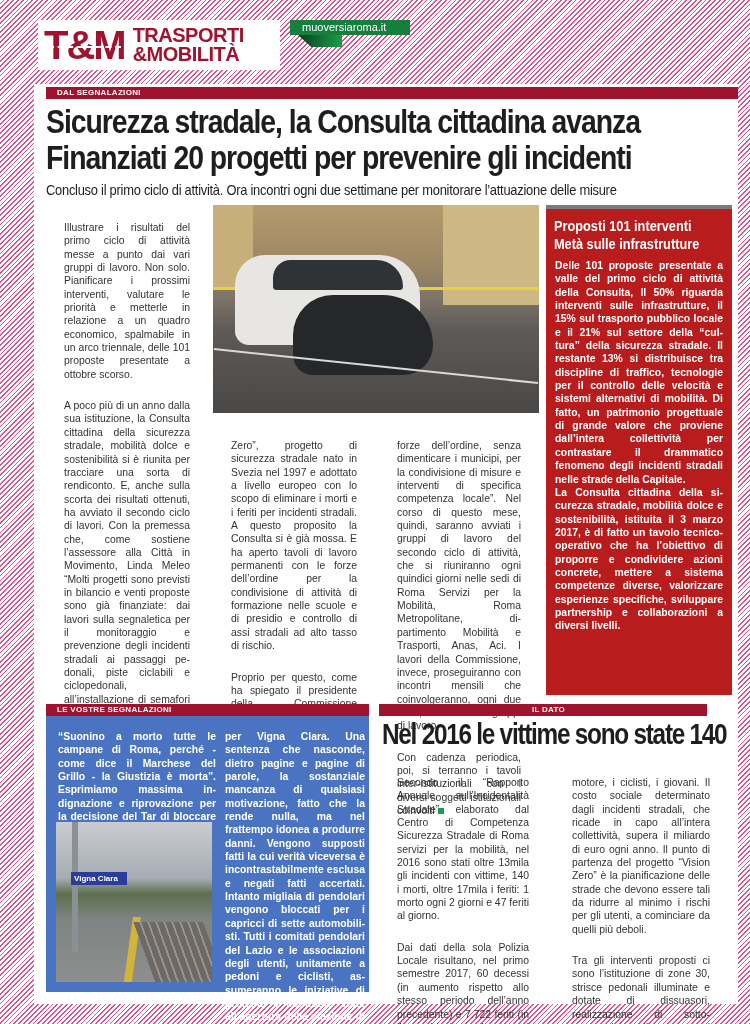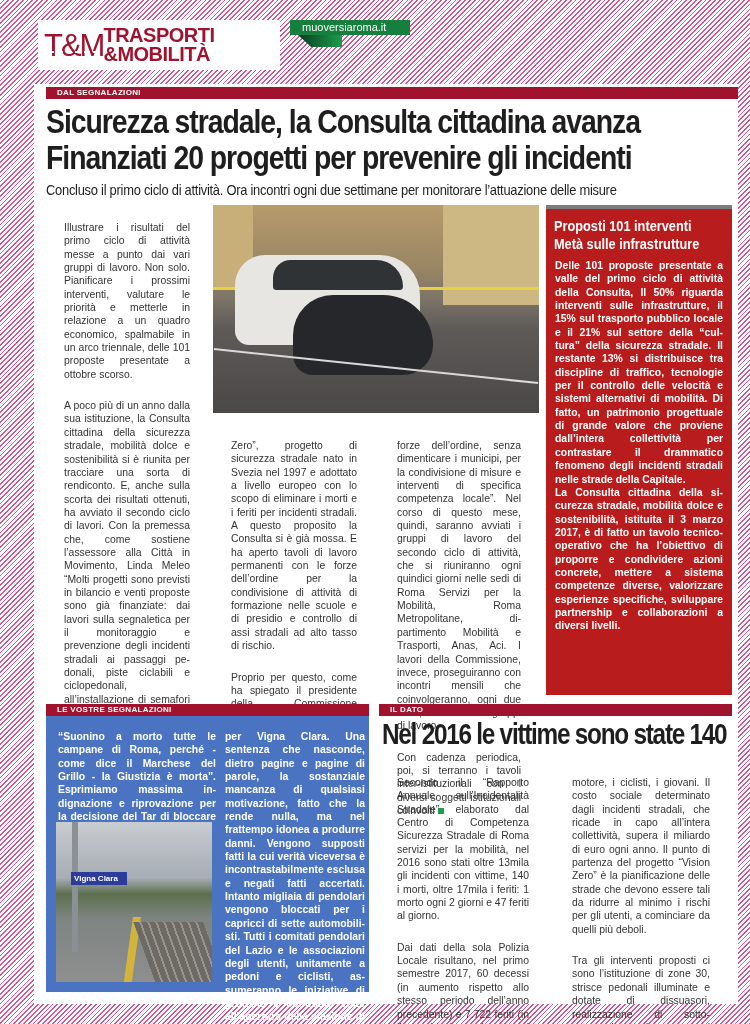--- a/index.html
+++ b/index.html
@@ -8,31 +8,31 @@
     position: relative;
     font-family: "Liberation Sans", sans-serif;
     background-color: #fdf3f8;
     background-image: repeating-linear-gradient(135deg, #ffffff 0px, #ffffff 2.2px, #d9558f 2.2px, #d9558f 3.4px);
   }
   .logo-box {
     position: absolute; left: 38px; top: 20px; width: 242px; height: 50px;
     background: #fff; display: flex; align-items: center; padding-left: 6px;
   }
   .logo-tm {
-    font-family: "Liberation Sans", sans-serif; font-weight: 400; font-size: 31px;
+    font-family: "Liberation Sans", sans-serif; font-weight: 700; font-size: 40px;
     color: #a0132f; letter-spacing: -2px; line-height: 1;
     font-stretch: condensed;
     position: relative;
   }
   .logo-tm .dash {
     position: absolute; left: 4px; right: 4px; top: 21px; height: 0;
     border-top: 2px dashed #fff;
   }
   .logo-text {
-    color: #a0132f; font-weight: bold; font-size: 20px;
+    margin-left: 8px; color: #a0132f; font-weight: bold; font-size: 20px;
     line-height: 19px; letter-spacing: -0.5px;
   }
   .site-tag {
     position: absolute; left: 290px; top: 20px; width: 120px; height: 15px;
     background: #15803d; color: #fff; font-size: 11px; line-height: 15px;
     padding-left: 12px;
   }
   .site-ribbon {
     position: absolute; left: 298px; top: 35px; width: 44px; height: 12px;
     background: linear-gradient(90deg, #0b3d23, #1b9d4c);
@@ -173,21 +173,21 @@
     <div class="blue-col" style="left:12px; top:14px; width:158px;">“Suonino a morto tutte le campa­ne di Roma, perché - come dice il Marchese del Grillo - la Giustizia è morta”. Esprimiamo massima in­dignazione e riprovazione per la de­cisione del Tar di bloccare il treno</div>
     <div class="photo-station">
       <div class="pole"></div>
       <div class="sign">Vigna Clara</div>
       <div class="yellow"></div>
       <div class="tracks"></div>
     </div>
     <div class="blue-col" style="left:179px; top:14px; width:140px;">per Vigna Clara. Una sentenza che nasconde, dietro pagine e pagine di parole, la sostanziale mancan­za di qualsiasi motivazione, fatto che la rende nulla, ma nel frattempo idonea a produrre danni. Vengono supposti fatti la cui verità vicever­sa è incontrastabilmente esclusa e negati fatti accertati. Intanto mi­gliaia di pendolari vengono bloccati per i capricci di sette automobili­sti. Tutti i comitati pendolari del La­zio e le associazioni degli utenti, unitamente a pedoni e ciclisti, as­sumeranno le iniziative di protesta e contrasto volte all’apertura del­la stazione di Vigna Clara il più pre­sto possibile. - Associazione Uten­ti del Trasporto Pubblico Roma</div>
   </div>
 
-  <div class="section-bar" style="left:345px; top:620px; width:353px;">IL DATO</div>
+  <div class="section-bar" style="left:345px; top:620px; width:328px;text-align:center;">IL DATO</div>
   <div class="dato-headline">Nel 2016 le vittime sono state 140</div>
 
   <div class="col" style="left:345px; top:674px; width:168px;">
     <p>Secondo il “Rapporto Annuale sull’Incidentalità Stradale” ela­borato dal Centro di Competenza Sicurezza Stradale di Roma ser­vizi per la mobilità, nel 2016 sono stati oltre 13mila gli inci­denti con vittime, 140 i morti, oltre 17mila i feriti: 1 morto ogni 2 giorni e 47 feriti al giorno.</p>
     <p>Dai dati della sola Polizia Locale risultano, nel primo semestre 2017, 60 decessi (in aumento ri­spetto allo stesso periodo del­l’anno precedente) e 7.722 feriti (in lieve riduzione rispetto al 2016). Le categorie più colpite rimangono i pedoni, le persone anziane, gli utenti delle 2 ruote a</p>
   </div>
   <div class="col" style="left:520px; top:674px; width:174px;">
     <p>motore, i ciclisti, i giovani. Il costo sociale determinato dagli incidenti stradali, che ricade in capo all’intera collettività, supera il miliardo di euro ogni anno. Il punto di partenza del progetto “Vision Zero” è la pianificazione delle strade che devono essere tali da ridurre al minimo i rischi per gli utenti, a cominciare da quelli più deboli.</p>
     <p><span>Tra gli interventi proposti ci sono l’istituzione di zone 30, strisce pedonali illuminate e dotate di dissuasori, realizzazione di sotto­passaggi, ponti e percorsi protetti per separare chi va a piedi o in bici dalle auto</span><span class="end-mark"></span></p>
   </div>

